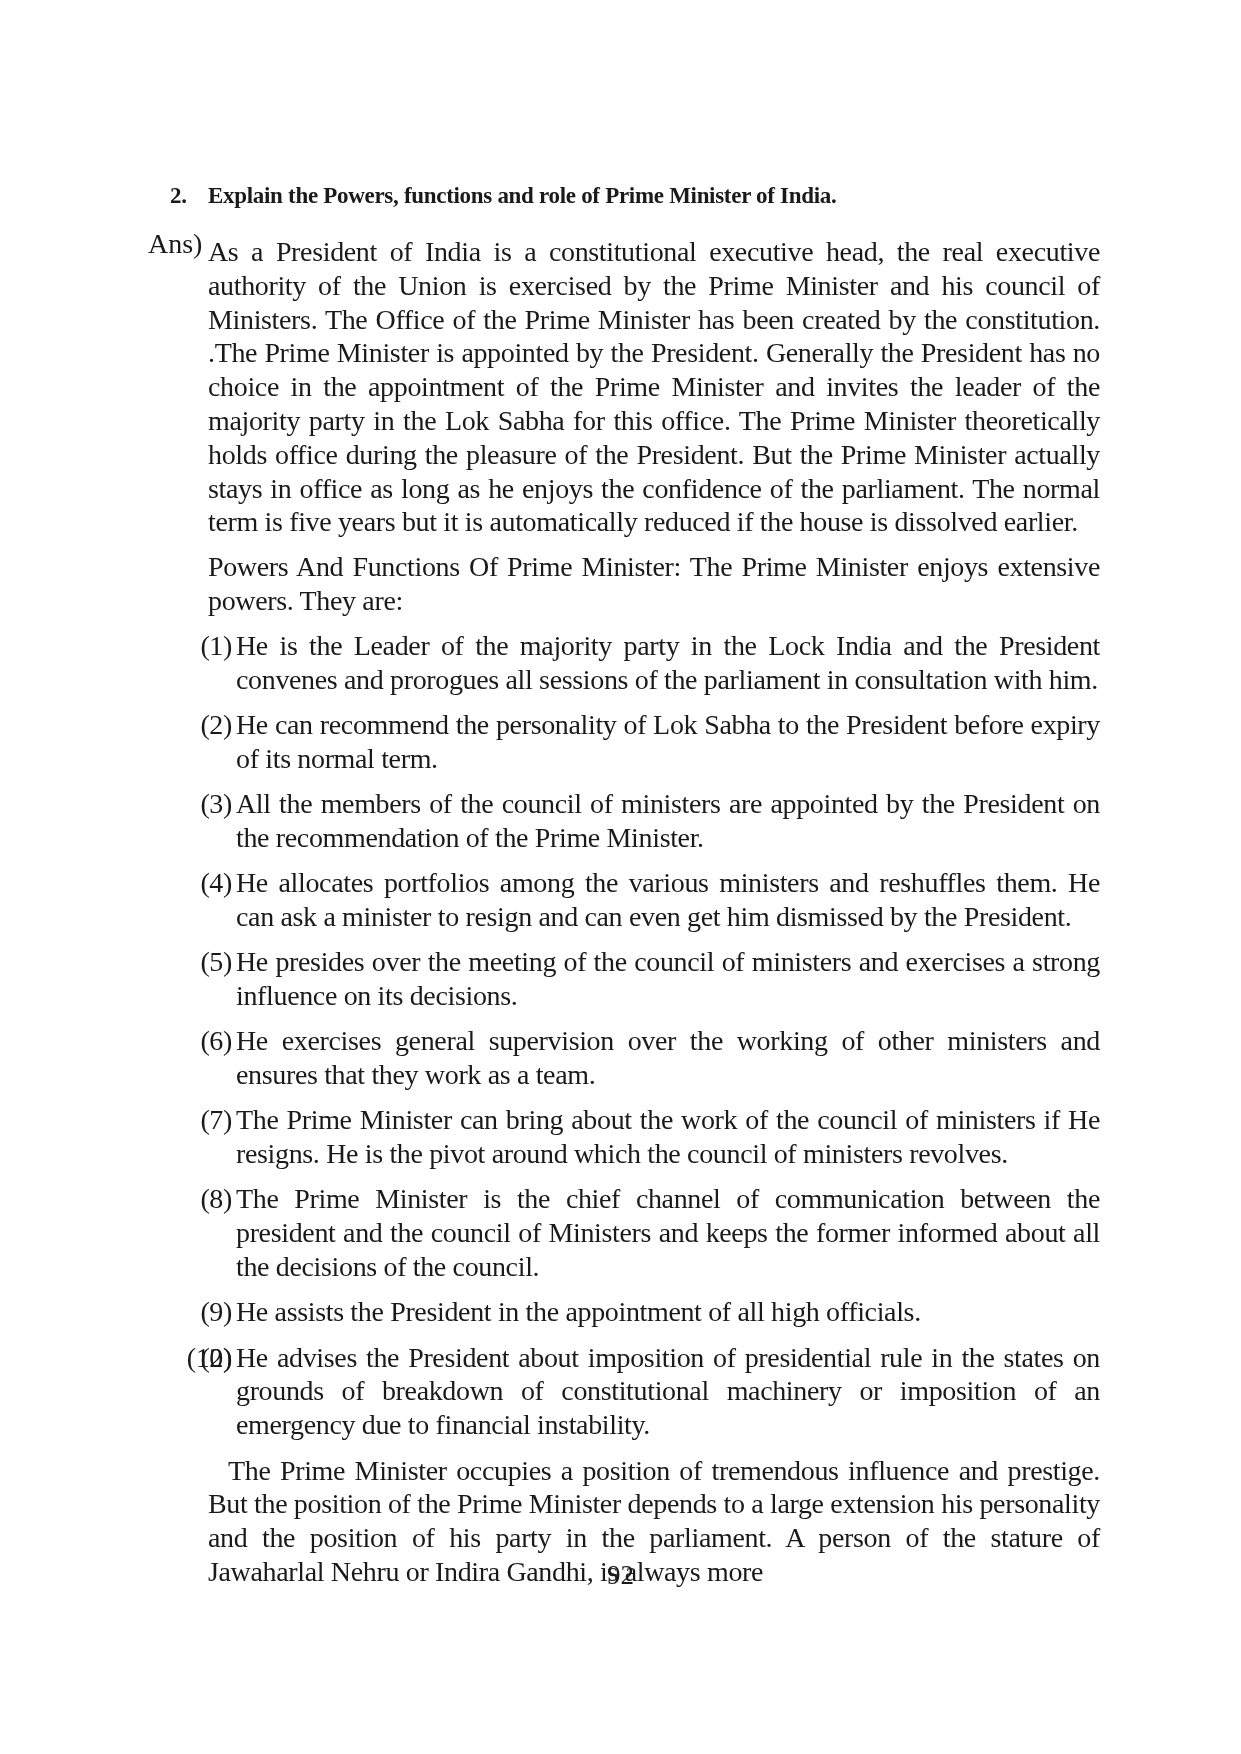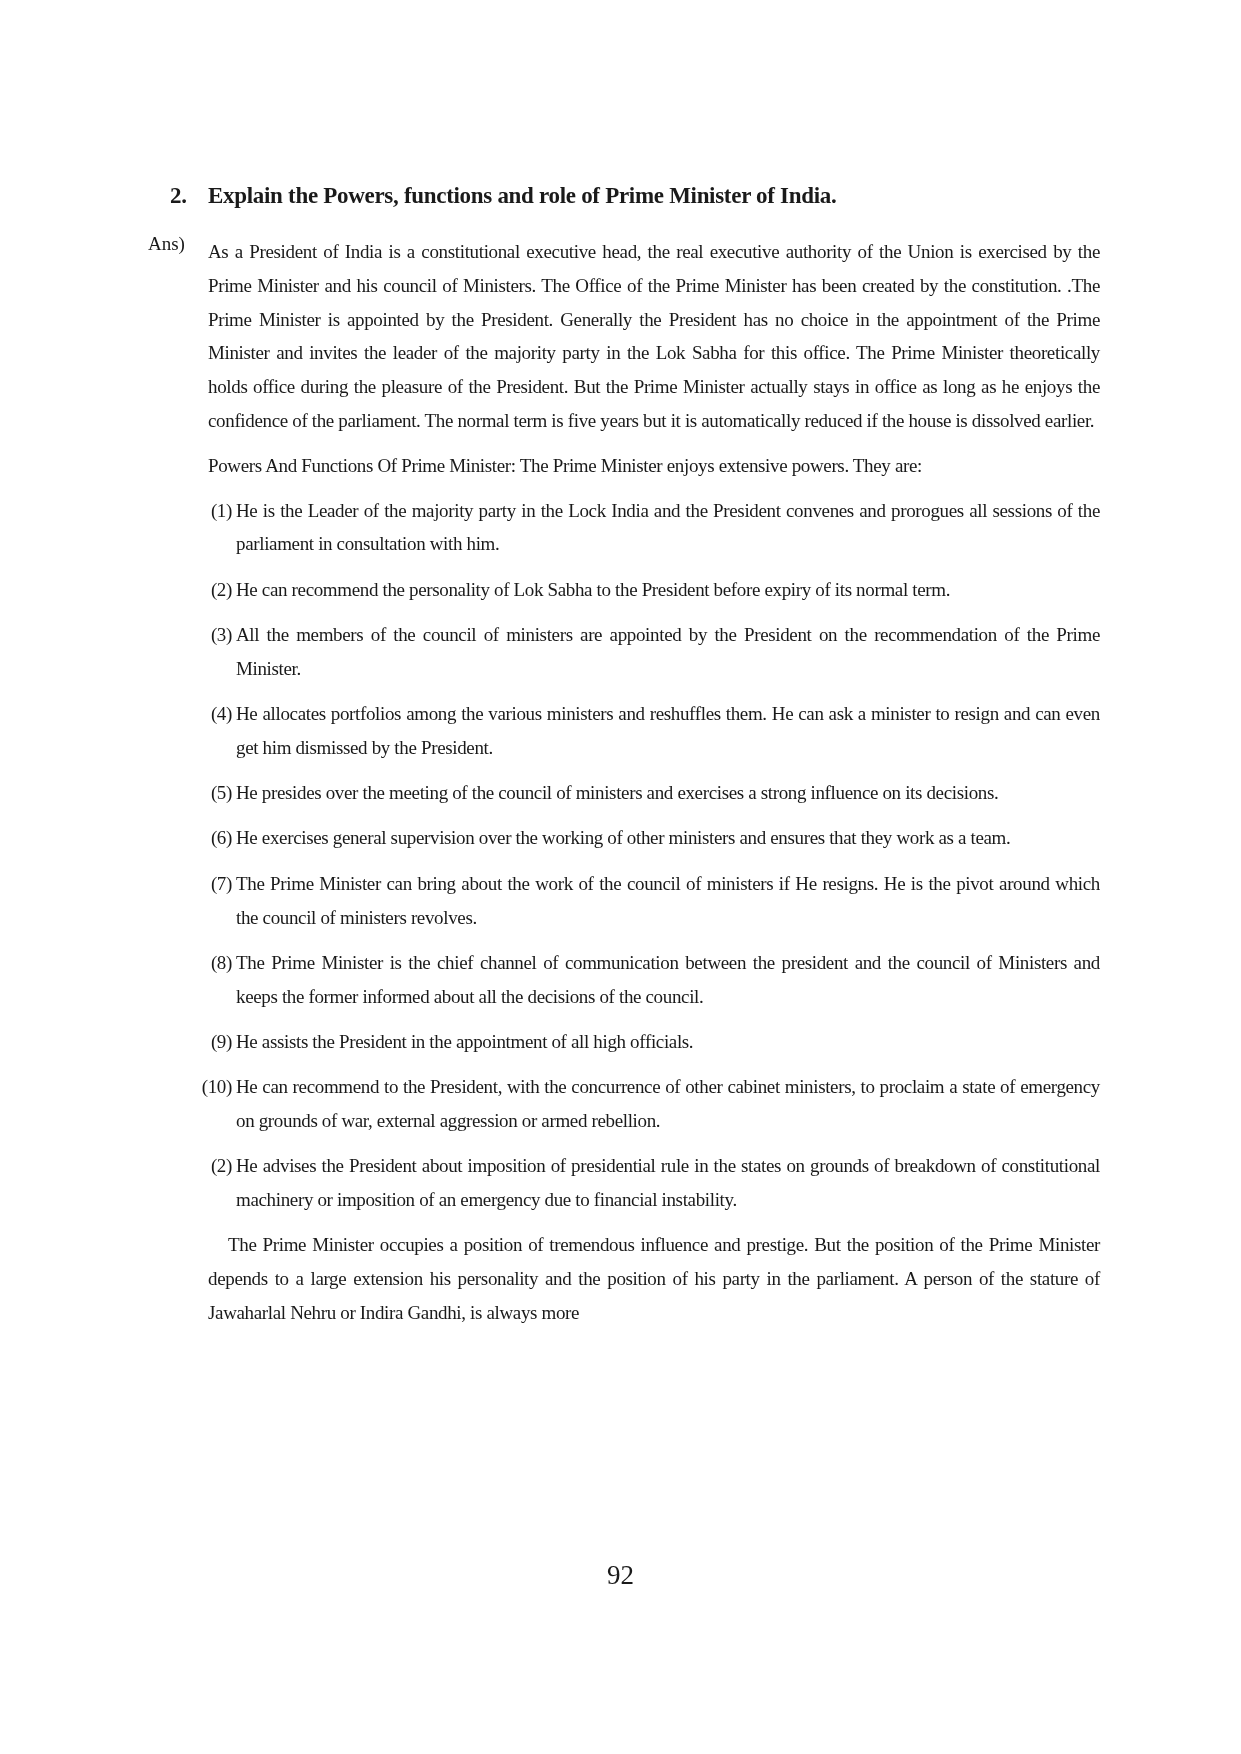--- a/index.html
+++ b/index.html
@@ -32,21 +32,21 @@
     }
     .question .qnum {
       display: inline-block;
       width: 38px;
     }
     .answer {
       position: absolute;
       left: 148px;
       top: 227px;
       width: 952px;
-      font-size: 19px;
+      font-size: 28px;
       line-height: 33.8px;
     }
     .ans-label {
       position: absolute;
       left: 0;
       top: 0;
     }
     .ans-body {
       margin-left: 60px;
       text-align: justify;
@@ -135,21 +135,20 @@
         <li class="list-item">
           <span class="list-num">(8)</span>
           <span>The Prime Minister is the chief channel of communication between the president and the council of Ministers and keeps the former informed about all the decisions of the council.</span>
         </li>
         <li class="list-item">
           <span class="list-num">(9)</span>
           <span>He assists the President in the appointment of all high officials.</span>
         </li>
         <li class="list-item">
           <span class="list-num">(10)</span>
-          <span>He can recommend to the President, with the concurrence of other cabinet ministers, to proclaim a state of emergency on grounds of war, external aggression or armed rebellion.</span>
         </li>
         <li class="list-item">
           <span class="list-num">(2)</span>
           <span>He advises the President about imposition of presidential rule in the states on grounds of breakdown of constitutional machinery or imposition of an emergency due to financial instability.</span>
         </li>
       </ul>
 
       <p class="para closing">The Prime Minister occupies a position of tremendous influence and prestige. But the position of the Prime Minister depends to a large extension his personality and the position of his party in the parliament. A person of the stature of Jawaharlal Nehru or Indira Gandhi, is always more</p>
     </div>
   </div>

